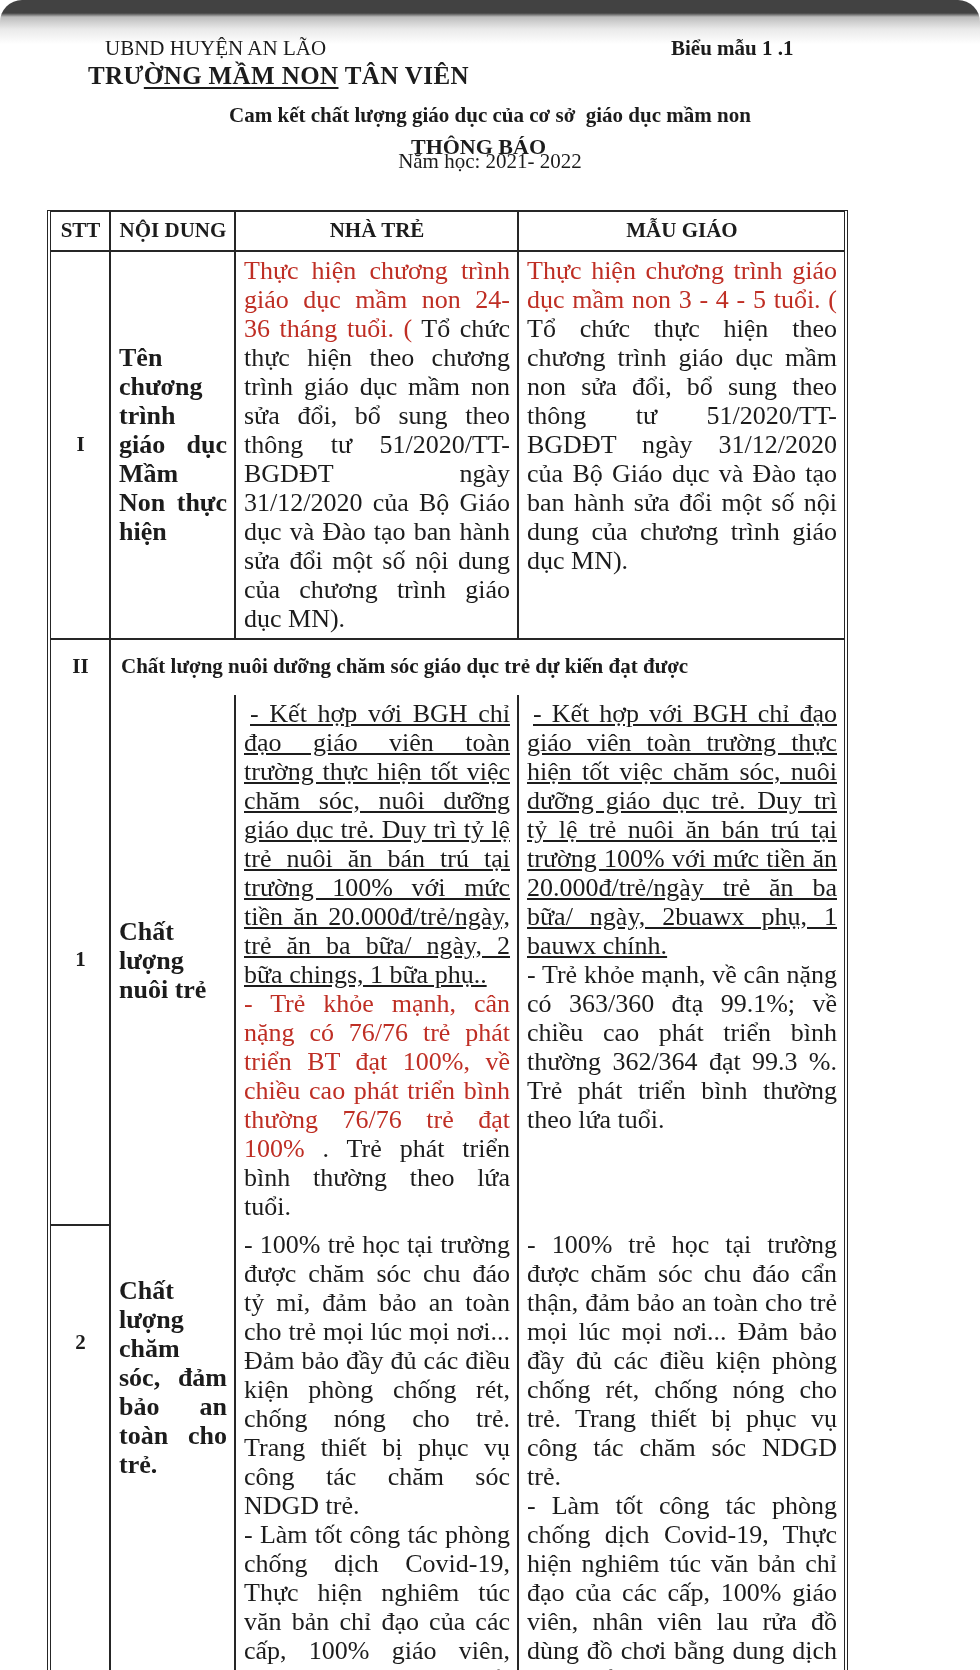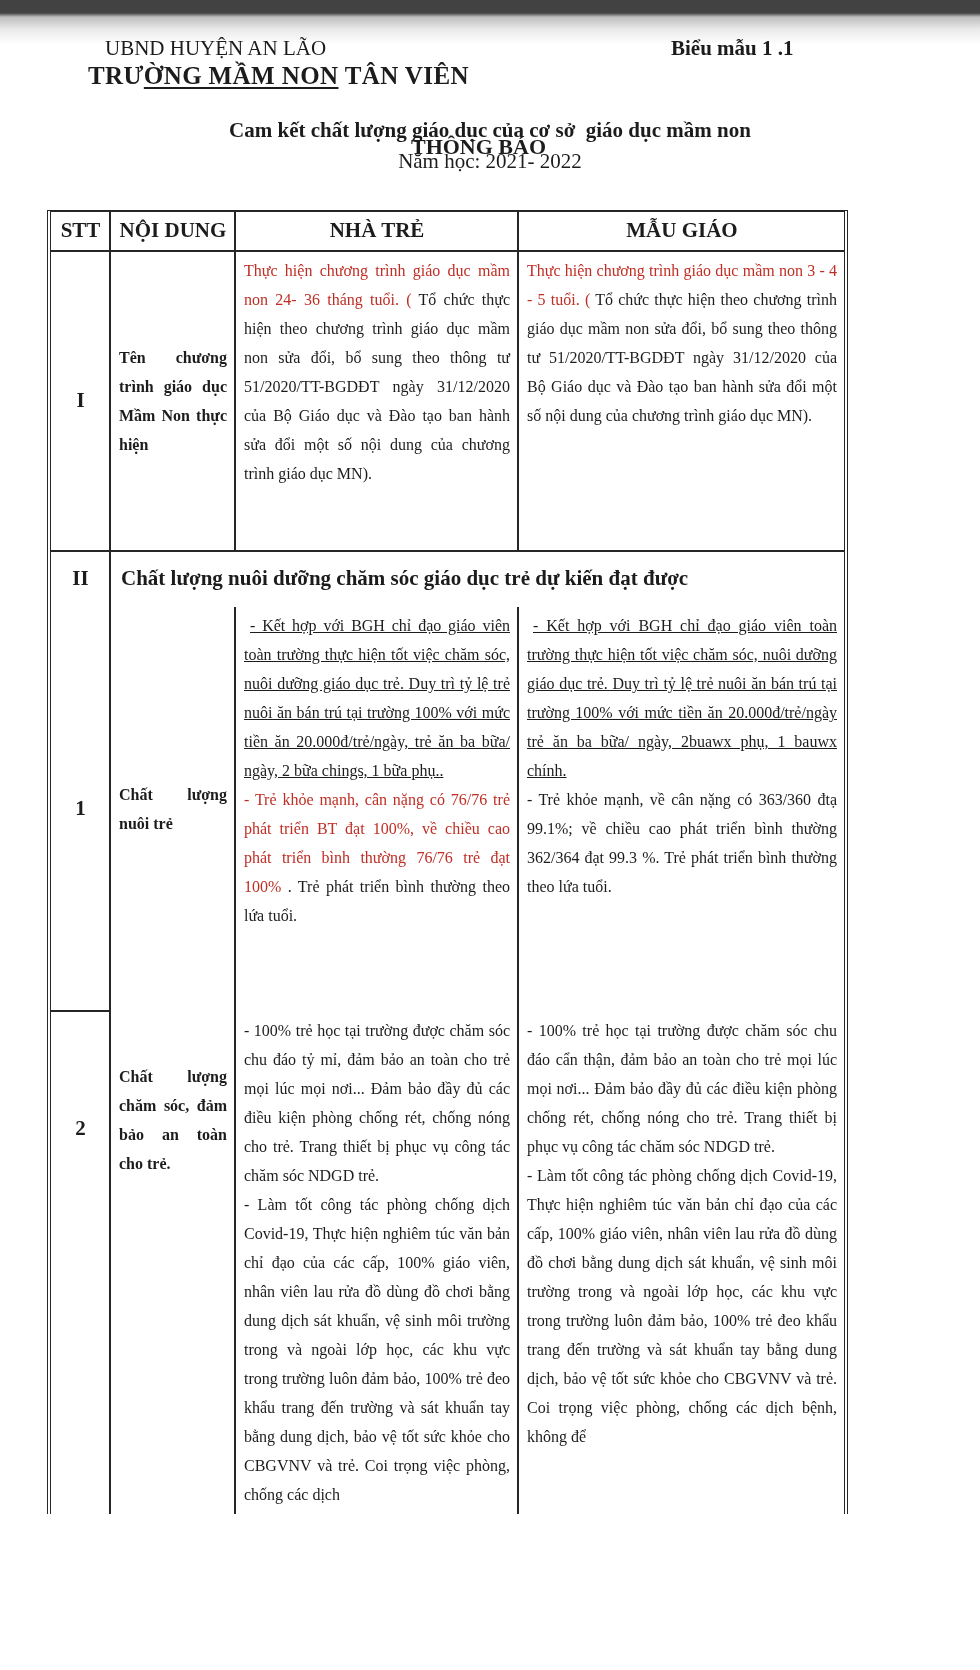--- a/index.html
+++ b/index.html
@@ -1,42 +1,43 @@
 <!DOCTYPE html>
 <html style="--red: #bf2e24;"><head>
 <meta charset="utf-8">
 <style>
   html,body { margin:0; padding:0; background:#ffffff; }
   .page {
     position:relative; width:980px; height:1670px; overflow:hidden;
     background:#ffffff; color:#1c1c1c;
     font-family:"Liberation Serif","DejaVu Serif",serif;
+    border-radius:22px;
   }
   .top-shade {
     position:absolute; top:0; left:0; width:980px; height:44px;
     background:linear-gradient(to bottom,#424242 0px,#424242 13px,#bdbdbd 17px,#e9e9e9 29px,#ffffff 44px);
   }
   .hdr-org   { position:absolute; top:36px; left:105px; font-size:21px; }
   .hdr-form  { position:absolute; top:36px; left:671px; font-size:21px; font-weight:bold; }
   .hdr-school{ position:absolute; top:62px; left:88px;  font-size:25px; font-weight:bold; letter-spacing:.4px; }
   .hdr-school .und { text-decoration:underline; text-underline-offset:3px; }
   .hdr-title   { position:absolute; top:94px;  left:0; width:957px; text-align:center; font-size:22px; font-weight:bold;margin-top:40px; }
-  .hdr-subtitle{ position:absolute; top:118px; left:0; width:980px; text-align:center; font-size:21px; font-weight:bold; white-space:pre-wrap; }
+  .hdr-subtitle{ position:absolute; top:103px; left:0; width:980px; text-align:center; font-size:21px; font-weight:bold; white-space:pre-wrap; }
   .hdr-year    { position:absolute; top:149px; left:0; width:980px; text-align:center; font-size:21px; font-weight:normal; }
 
   .tbl {
     position:absolute; left:47px; top:210px;
     display:inline-grid; grid-template-columns:58px 125px 283px 327px;
     border-top:2px solid #262626;
     border-left:4px double #262626;
     border-right:4px double #262626;
   }
   .c {
     box-sizing:border-box; padding:4px 7px 5px 8px;
-    font-size:16px; line-height:29px; text-align:justify;
+    font-size:26px; line-height:29px; text-align:justify;
   }
   .bl { border-left:2px solid #262626; }
   .bb { border-bottom:2px solid #262626; }
   .bold { font-weight:bold; }
   .th {
     display:flex; align-items:center; justify-content:center;
     font-weight:bold; font-size:21px; min-height:40px; text-align:center;
   }
   .vcenter { display:flex; flex-direction:column; justify-content:center; }
   .h-rI  { min-height:300px; }

